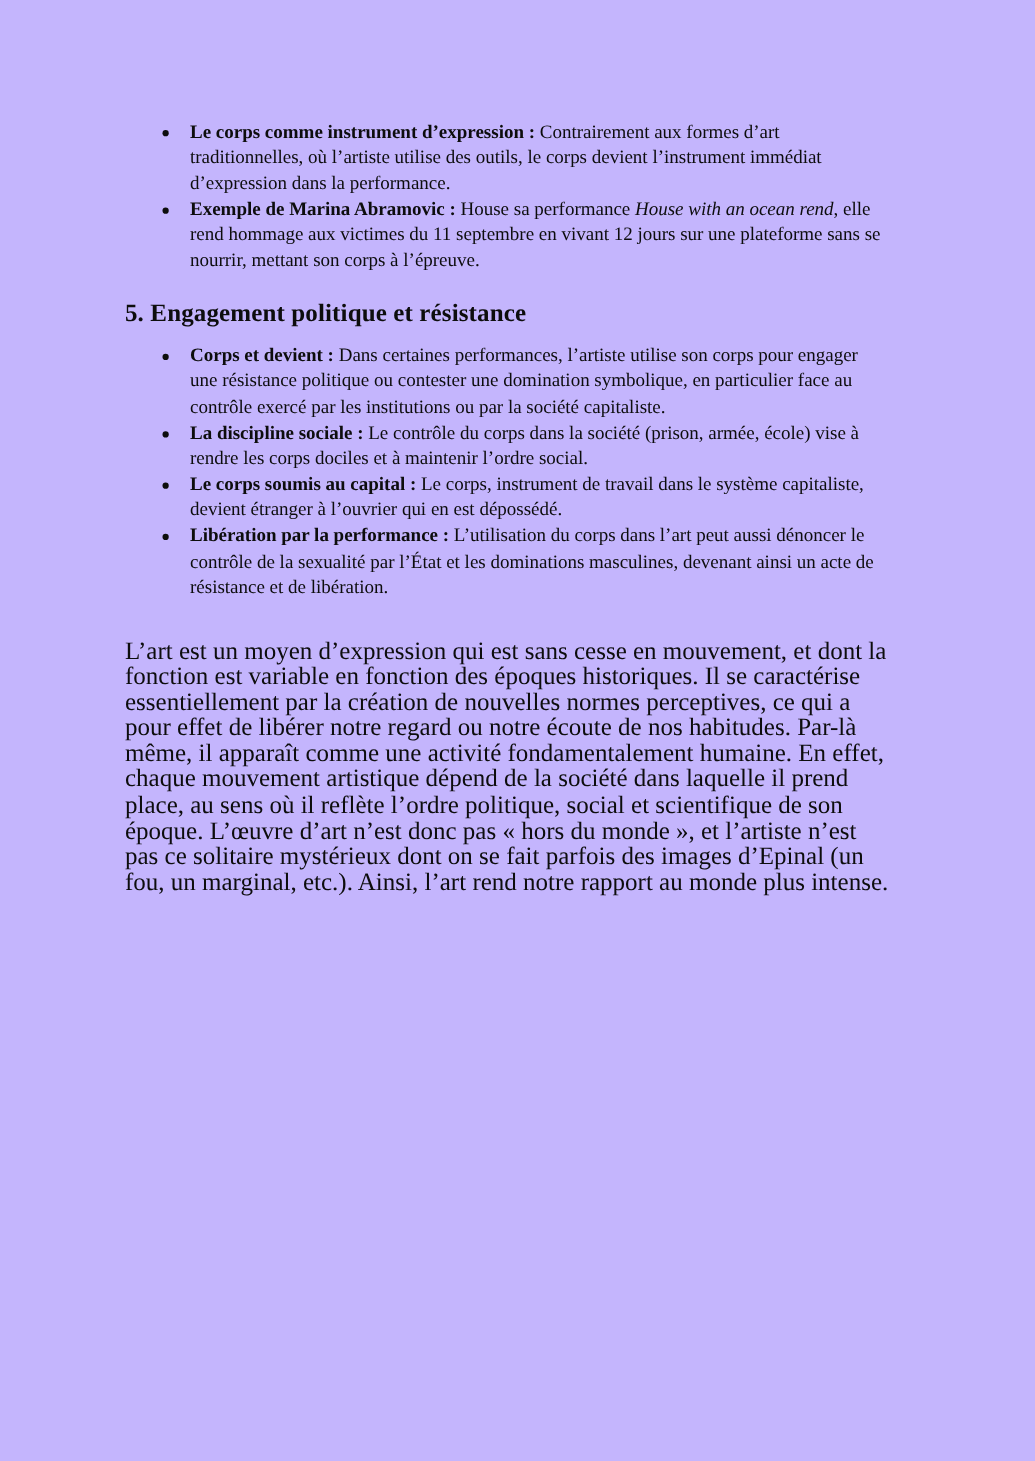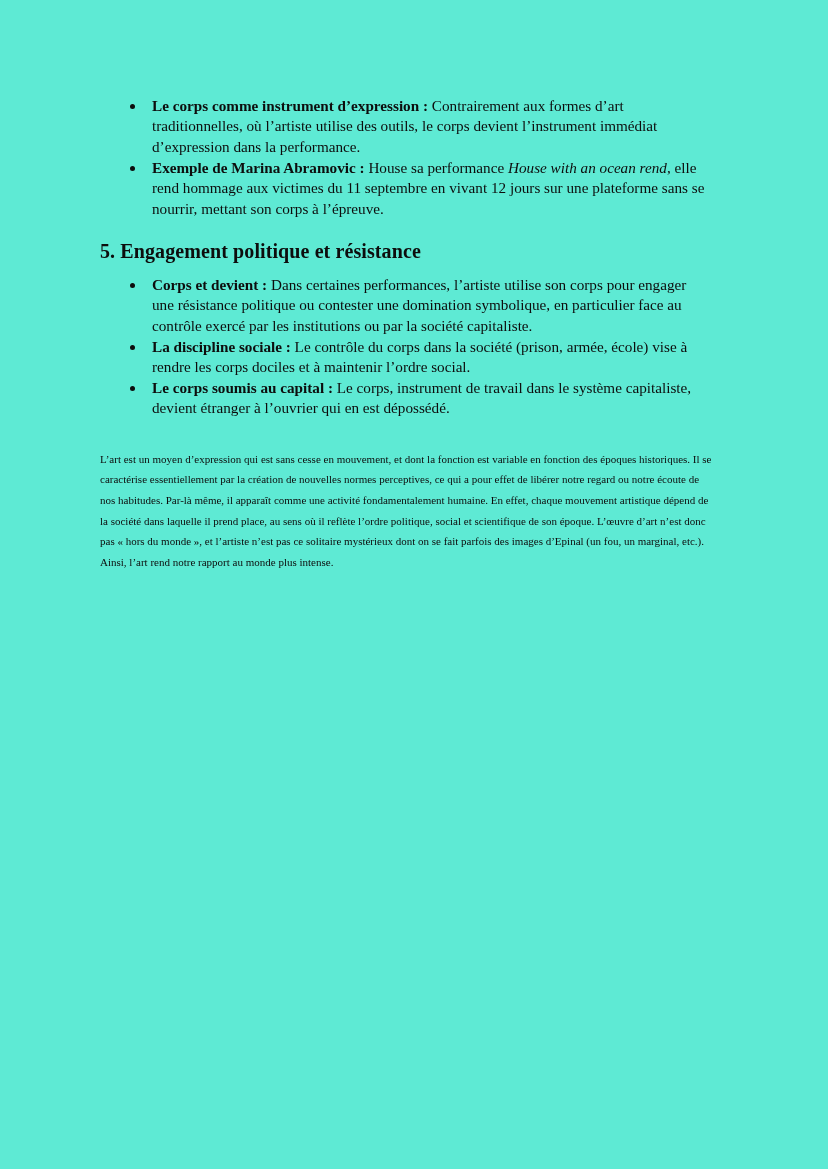--- a/index.html
+++ b/index.html
@@ -13,21 +13,21 @@
     height: 1169px;
     font-family: "Liberation Serif", "DejaVu Serif", serif;
     color: #0d0d0d;
     -webkit-font-smoothing: antialiased;
   }
 
   .page {
     position: relative;
     width: 828px;
     height: 1169px;
-    background: #5eead4;
+    background: #c4b5fd;
     box-sizing: border-box;
     padding: 96px 116px 0 100px;
   }
 
   .content {
     width: 612px;
   }
 
   
   ul.bullets {
@@ -73,21 +73,21 @@
   
   .conclusion-heading {
     font-size: 22px;
     font-weight: normal;
     line-height: 28px;
     color: #2e62a6;
     margin: 46px 0 0 0;
   }
 
   .conclusion-body {
-    font-size: 11px;
+    font-size: 20px;
     line-height: 20.6px;
     margin: 30px 0 0 0;
     text-align: left;
   }
 </style>
 </head>
 <body>
 
 <div class="page">
   <div class="content">
@@ -106,18 +106,21 @@
     <ul class="bullets">
       <li>
         <span class="lead">Corps et devient :</span><span> Dans certaines performances, l’artiste utilise son corps pour engager une résistance politique ou contester une domination symbolique, en particulier face au contrôle exercé par les institutions ou par la société capitaliste.</span>
       </li>
       <li>
         <span class="lead">La discipline sociale :</span><span> Le contrôle du corps dans la société (prison, armée, école) vise à rendre les corps dociles et à maintenir l’ordre social.</span>
       </li>
       <li>
         <span class="lead">Le corps soumis au capital :</span><span> Le corps, instrument de travail dans le système capitaliste, devient étranger à l’ouvrier qui en est dépossédé.</span>
       </li>
+      <li>
+        <span class="lead">Libération par la performance :</span><span> L’utilisation du corps dans l’art peut aussi dénoncer le contrôle de la sexualité par l’État et les dominations masculines, devenant ainsi un acte de résistance et de libération.</span>
+      </li>
     </ul>
 
     <p class="conclusion-body">L’art est un moyen d’expression qui est sans cesse en mouvement, et dont la fonction est variable en fonction des époques historiques. Il se caractérise essentiellement par la création de nouvelles normes perceptives, ce qui a pour effet de libérer notre regard ou notre écoute de nos habitudes. Par-là même, il apparaît comme une activité fondamentalement humaine. En effet, chaque mouvement artistique dépend de la société dans laquelle il prend place, au sens où il reflète l’ordre politique, social et scientifique de son époque. L’œuvre d’art n’est donc pas « hors du monde », et l’artiste n’est pas ce solitaire mystérieux dont on se fait parfois des images d’Epinal (un fou, un marginal, etc.). Ainsi, l’art rend notre rapport au monde plus intense.</p>
 
   </div>
 </div>
 
 </body></html>

